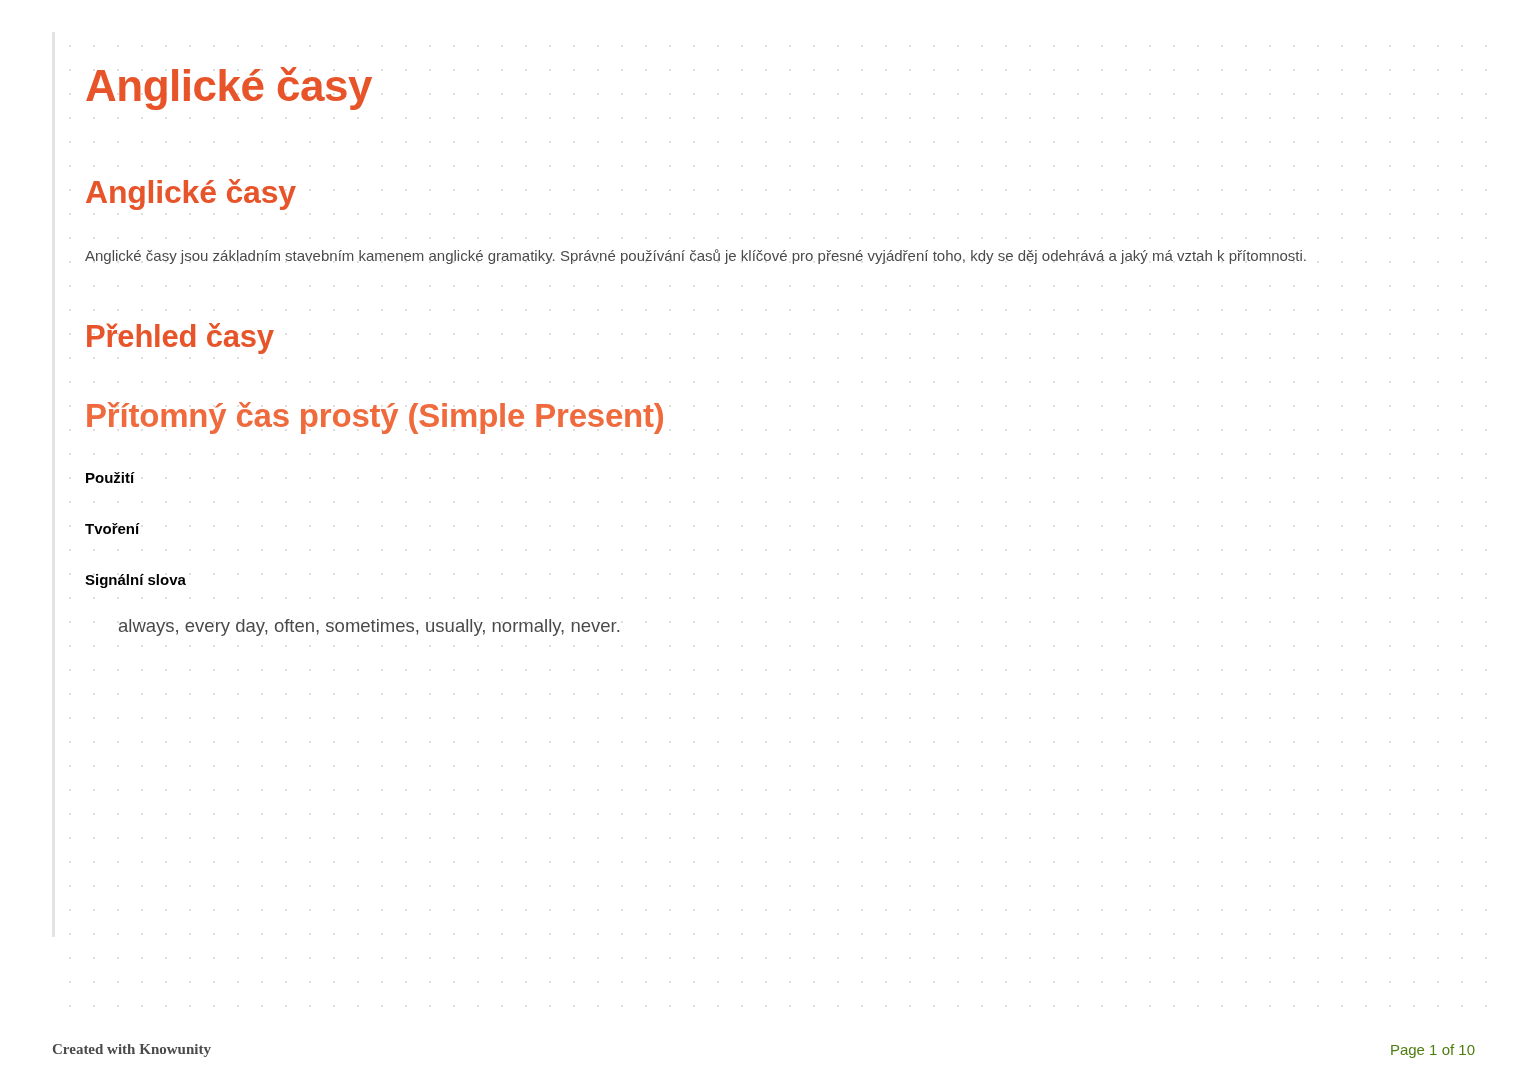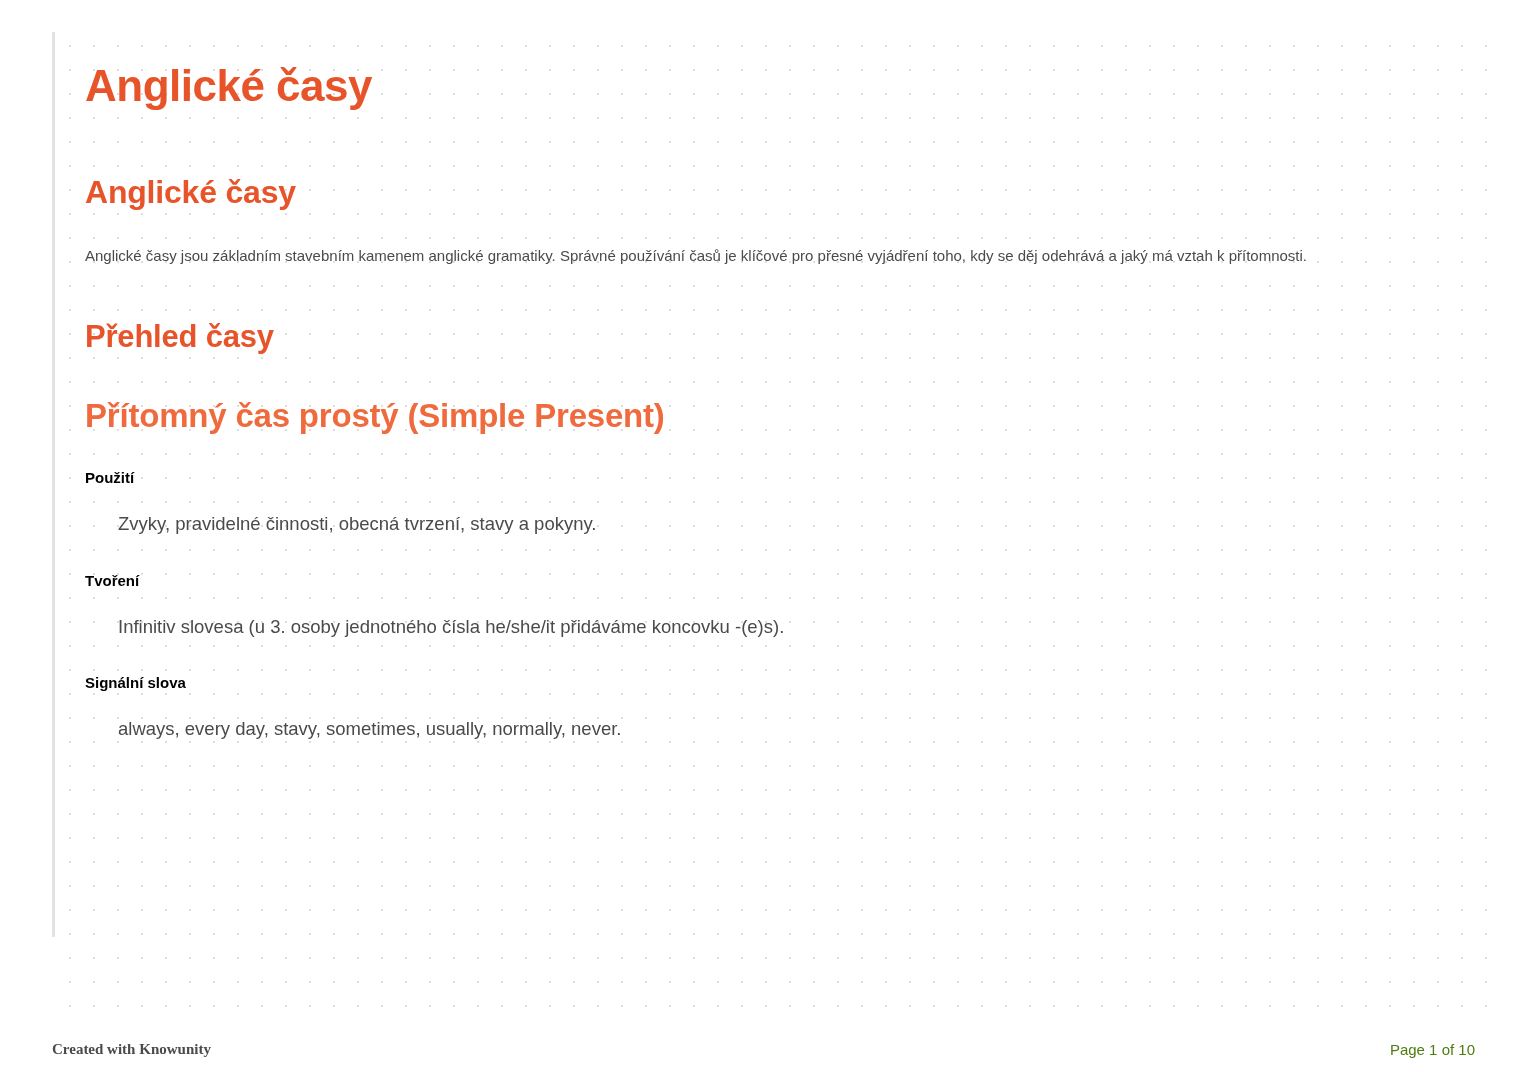--- a/index.html
+++ b/index.html
@@ -146,26 +146,24 @@
 
   <h2 class="section-title">Anglické časy</h2>
 
   <p class="section-body">Anglické časy jsou základním stavebním kamenem anglické gramatiky. Správné používání časů je klíčové pro přesné vyjádření toho, kdy se děj odehrává a jaký má vztah k přítomnosti.</p>
 
   <h2 class="group-title">Přehled časy</h2>
 
   <h3 class="tense-title">Přítomný čas prostý (Simple Present)</h3>
 
   <h4 class="field-label">Použití</h4>
-  <p class="field-value">Zvyky, pravidelné činnosti, obecná tvrzení, stavy a pokyny.</p>
 
   <h4 class="field-label">Tvoření</h4>
-  <p class="field-value">Infinitiv slovesa (u 3. osoby jednotného čísla he/she/it přidáváme koncovku -(e)s).</p>
 
   <h4 class="field-label">Signální slova</h4>
-  <p class="field-value">always, every day, stavy, sometimes, usually, normally, never.</p>
+  <p class="field-value">always, every day, often, sometimes, usually, normally, never.</p>
 
 </div>
 
 <div class="footer">
   <div class="footer-left">Created with Knowunity</div>
   <div class="footer-right">Page 1 of 10</div>
 </div>
 
 </body></html>

